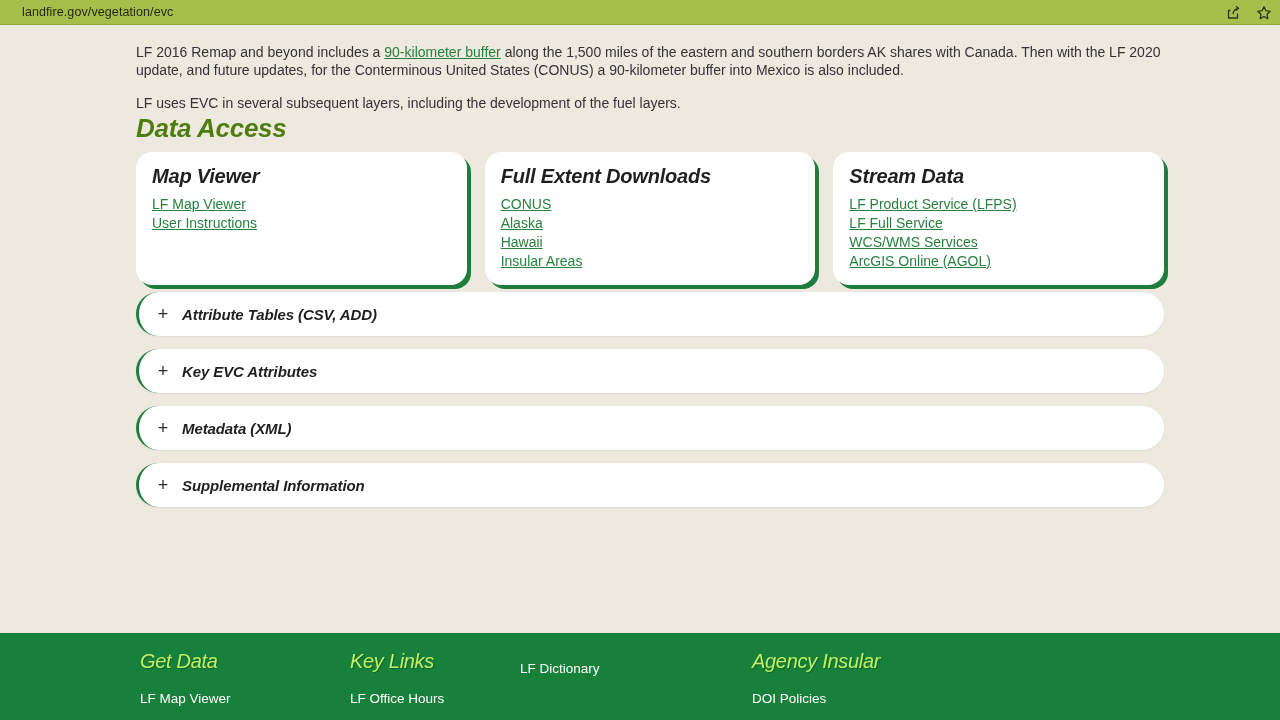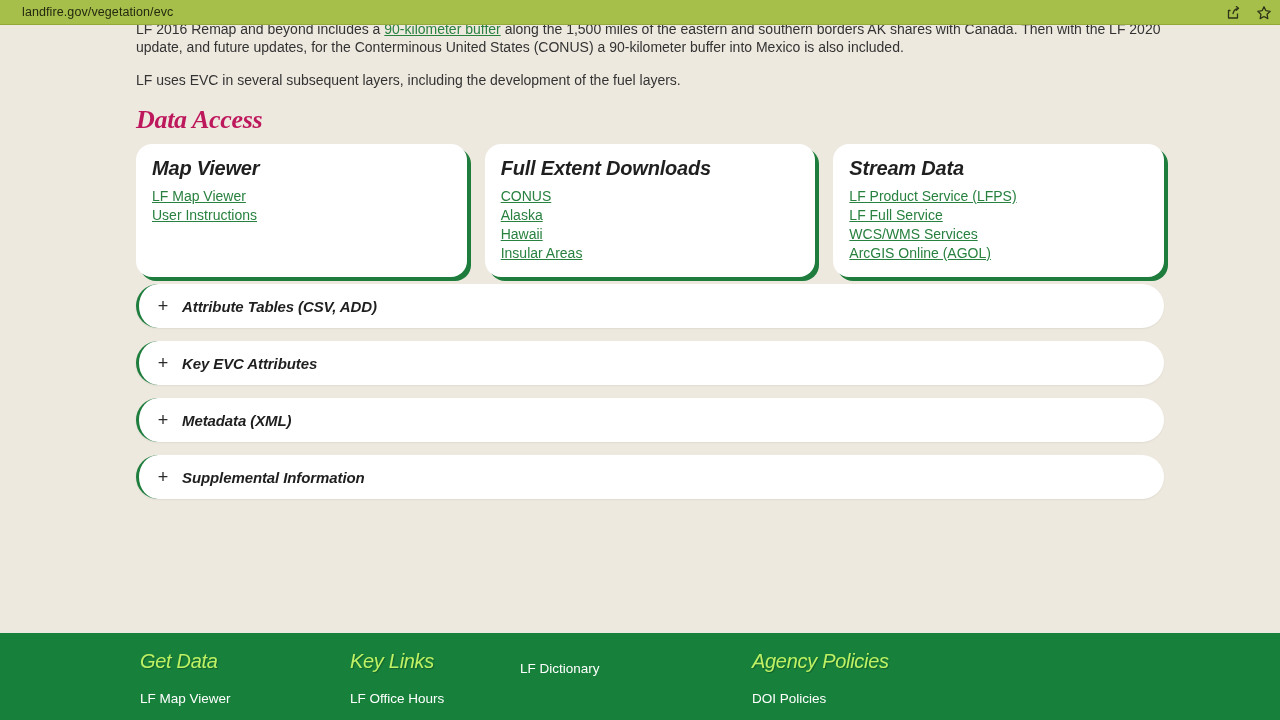--- a/index.html
+++ b/index.html
@@ -26,31 +26,30 @@
     position: absolute; right: 8px; top: 0; height: 25px;
     display: flex; align-items: center; gap: 14px;
   }
   .bar-icons svg { display: block; }
 
   
   .content { position: absolute; top: 0; left: 0; width: 1280px; z-index: 1; }
   .inner { margin: 0 116px 0 136px; }
 
   .intro-p {
-    font-size: 14px; line-height: 18px; color: #333;
+    font-size: 14px; line-height: 18px; color: #333; margin-top: 23px;
   }
   .p1 { padding-top: 20px; }
   .p2 { margin-top: 15px; }
   a.green-link { color: #28813f; text-decoration: underline; cursor: pointer; }
 
   h2.section-title {
-    margin-top: 15px;
     font-size: 26px; line-height: 32px;
     font-style: italic; font-weight: bold;
-    color: #be185d; letter-spacing: -0.3px; font-family: Liberation Serif, serif;
+    color: #4d7c0f; letter-spacing: -0.3px;
   }
 
   
   .cards { display: flex; gap: 18px; margin-top: 8px; border-radius: 17px; }
   .card {
     width: 332px; height: 133px;
     background: #ffffff;
     border-radius: 16px;
     box-shadow: 4px 4px 0 0 #1e7d3d;
     padding: 11px 16px;
@@ -208,16 +207,16 @@
     <a class="f-link">LF Map Viewer</a>
   </div>
   <div class="fcol-2">
     <div class="f-heading">Key Links</div>
     <a class="f-link">LF Office Hours</a>
   </div>
   <div class="fcol-3">
     <a class="f-link">LF Dictionary</a>
   </div>
   <div class="fcol-4">
-    <div class="f-heading">Agency Policies</div>
+    <div class="f-heading">Agency Insular</div>
     <a class="f-link">DOI Policies</a>
   </div>
 </div>
 
 </body></html>

